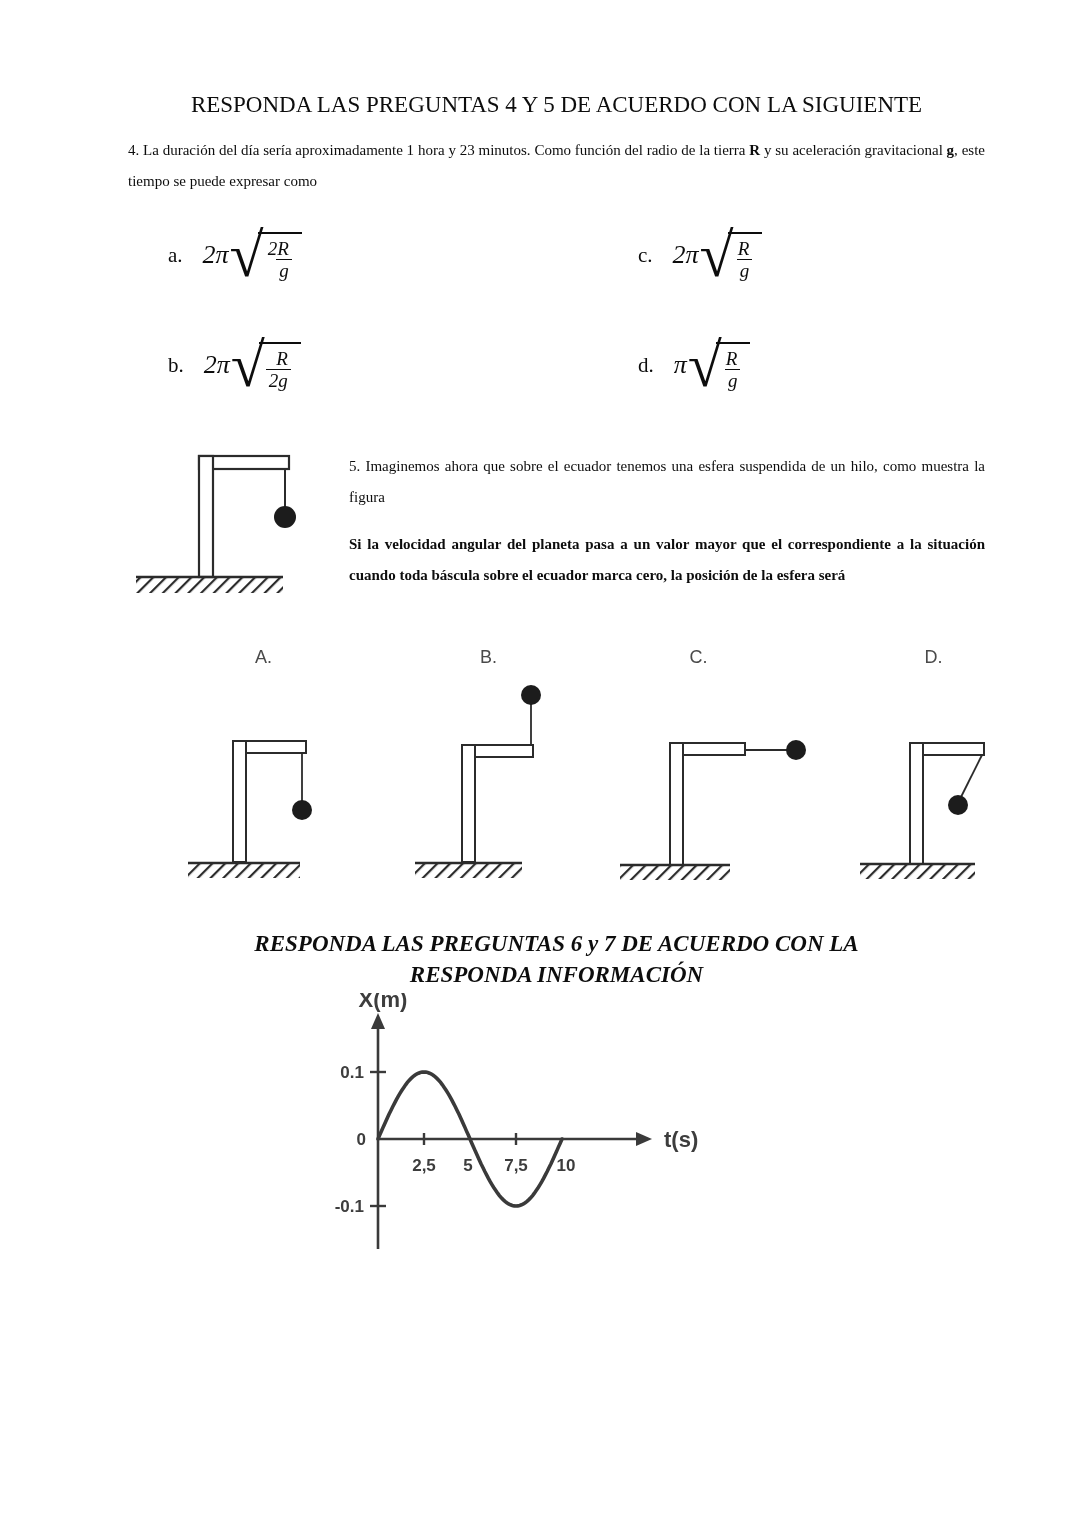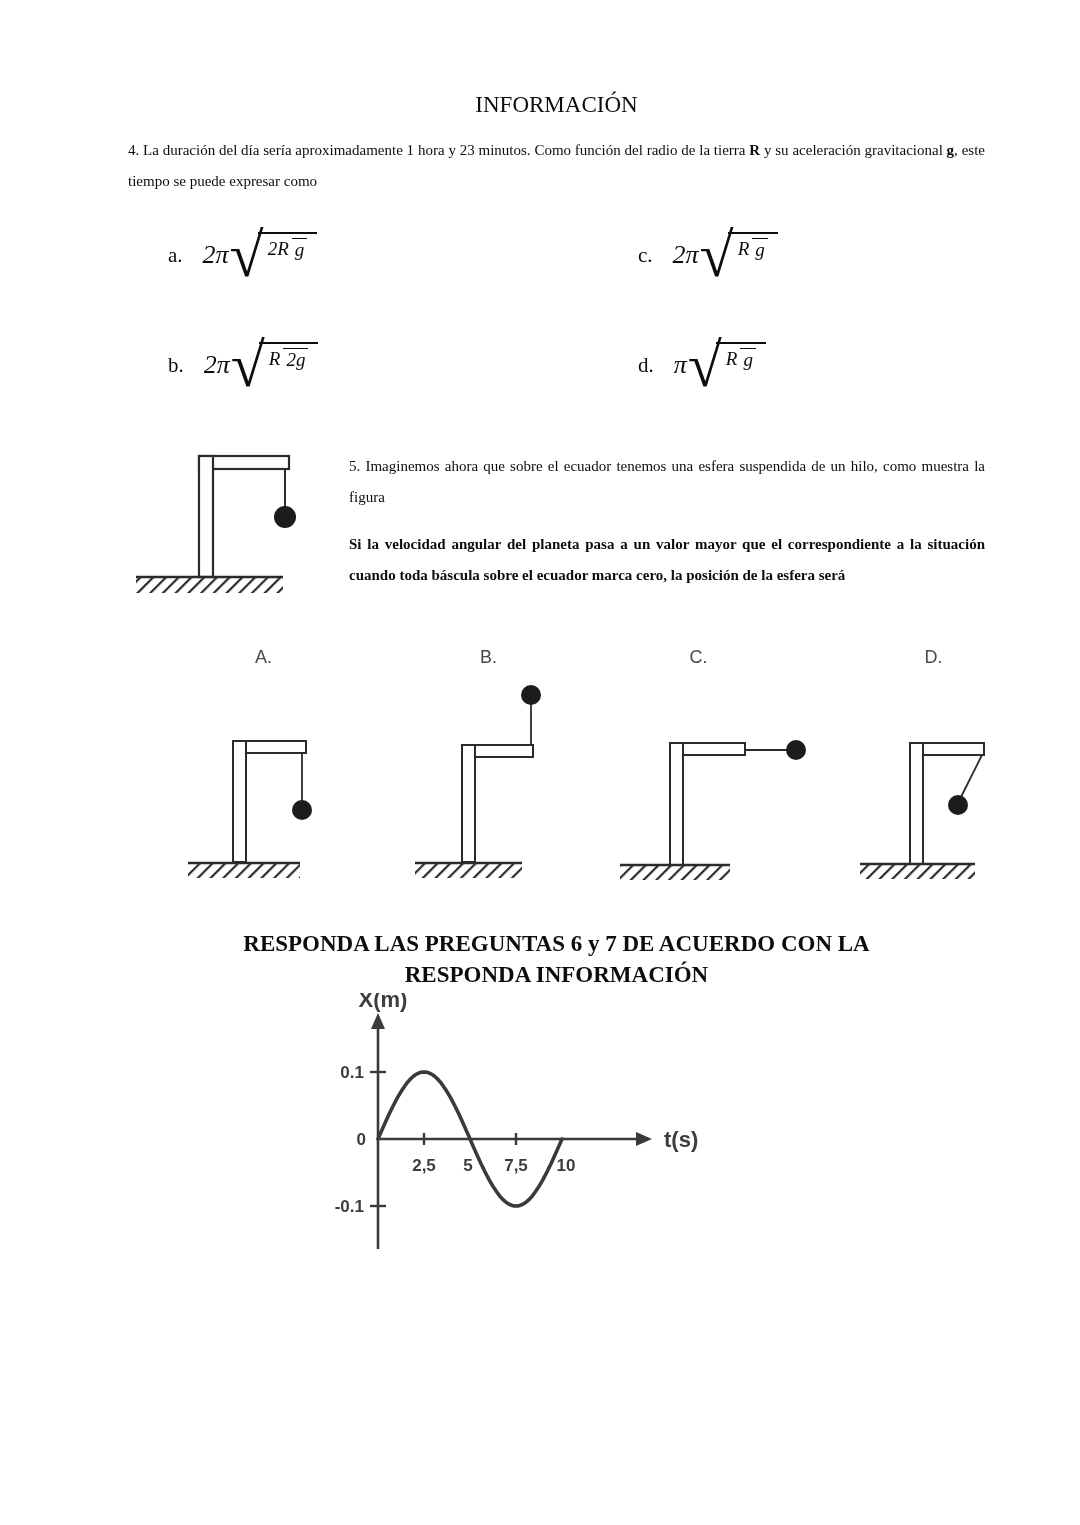--- a/index.html
+++ b/index.html
@@ -29,56 +29,56 @@
     padding-left: 40px;
     margin-top: 22px;
   }
   .option { display: flex; align-items: center; gap: 20px; height: 72px; }
   .opt-label { font-size: 21px; }
   .math { display: inline-flex; align-items: center; font-style: italic; }
   .coef { font-size: 26px; margin-right: 1px; text-align: right; }
   .sqrt { display: inline-flex; align-items: flex-start; }
   .rad-sign { font-style: normal; font-size: 62px; line-height: 56px; font-weight: 300; margin-right: -6px; }
   .vinculum { border-top: 2px solid #0d0d0d; padding: 4px 10px 0 7px; margin-top: 5px; }
-  .frac { display: flex; align-items: flex-start; font-size: 19px; line-height: 21px; }
+  .frac { display: flex; flex-direction: column; align-items: flex-end; font-size: 19px; line-height: 21px; }
   .frac .den { border-top: 1.6px solid #0d0d0d; padding: 0 3px; }
   .frac .num { padding: 0 3px; }
   
   .q5block { display: flex; margin-top: 42px; }
   .q5fig { flex: 0 0 165px; margin-left: 8px; margin-top: 10px; }
   .q5text { margin-left: 48px; width: 648px; }
   .q5text .p2 { margin-top: 16px; font-weight: bold; }
   
   .choices { position: relative; height: 237px; margin-top: 40px; }
   .choice { position: absolute; top: 0; width: 215px; }
   .choice-label {
     font-family: "Liberation Sans", sans-serif;
     font-size: 18px; color: #4a4a4a;
     text-align: center; padding-right: 58px; height: 26px;
   }
   .choice.a { left: 57px; }
   .choice.b { left: 282px; }
   .choice.c { left: 492px; }
   .choice.d { left: 727px; }
   
-  .hdr2 { margin-top: 44px; }
+  .hdr2 { margin-top: 44px; font-style: italic; }
   
   .graphwrap { margin-top: 3px; margin-left: 160px; }
   .gtxt { font-family: "Liberation Sans", sans-serif; font-weight: bold; fill: #3d3d3d; }
   
   .ribbonwrap { width: 240px; margin: 20px auto 0 auto; }
   .ribbon-num { font-family: "Liberation Serif", serif; font-size: 30px; fill: #111; }
 </style>
 </head>
 <body>
 
 <div class="page">
 
   <div class="hdr">
-    <span>INFORMACIÓN</span>
+    <span>RESPONDA LAS PREGUNTAS 4 Y 5 DE ACUERDO CON LA SIGUIENTE</span>
   </div>
 
   <div class="para"><span>4. La duración del día sería aproximadamente 1 hora y 23 minutos. Como función del radio de la tierra </span><b>R</b><span> y su aceleración gravitacional </span><b>g</b><span>, este tiempo se puede expresar como</span></div>
 
   <div class="options">
 
     <div class="option">
       <span class="opt-label">a.</span>
       <span class="math">
         <span class="coef">2π</span>

